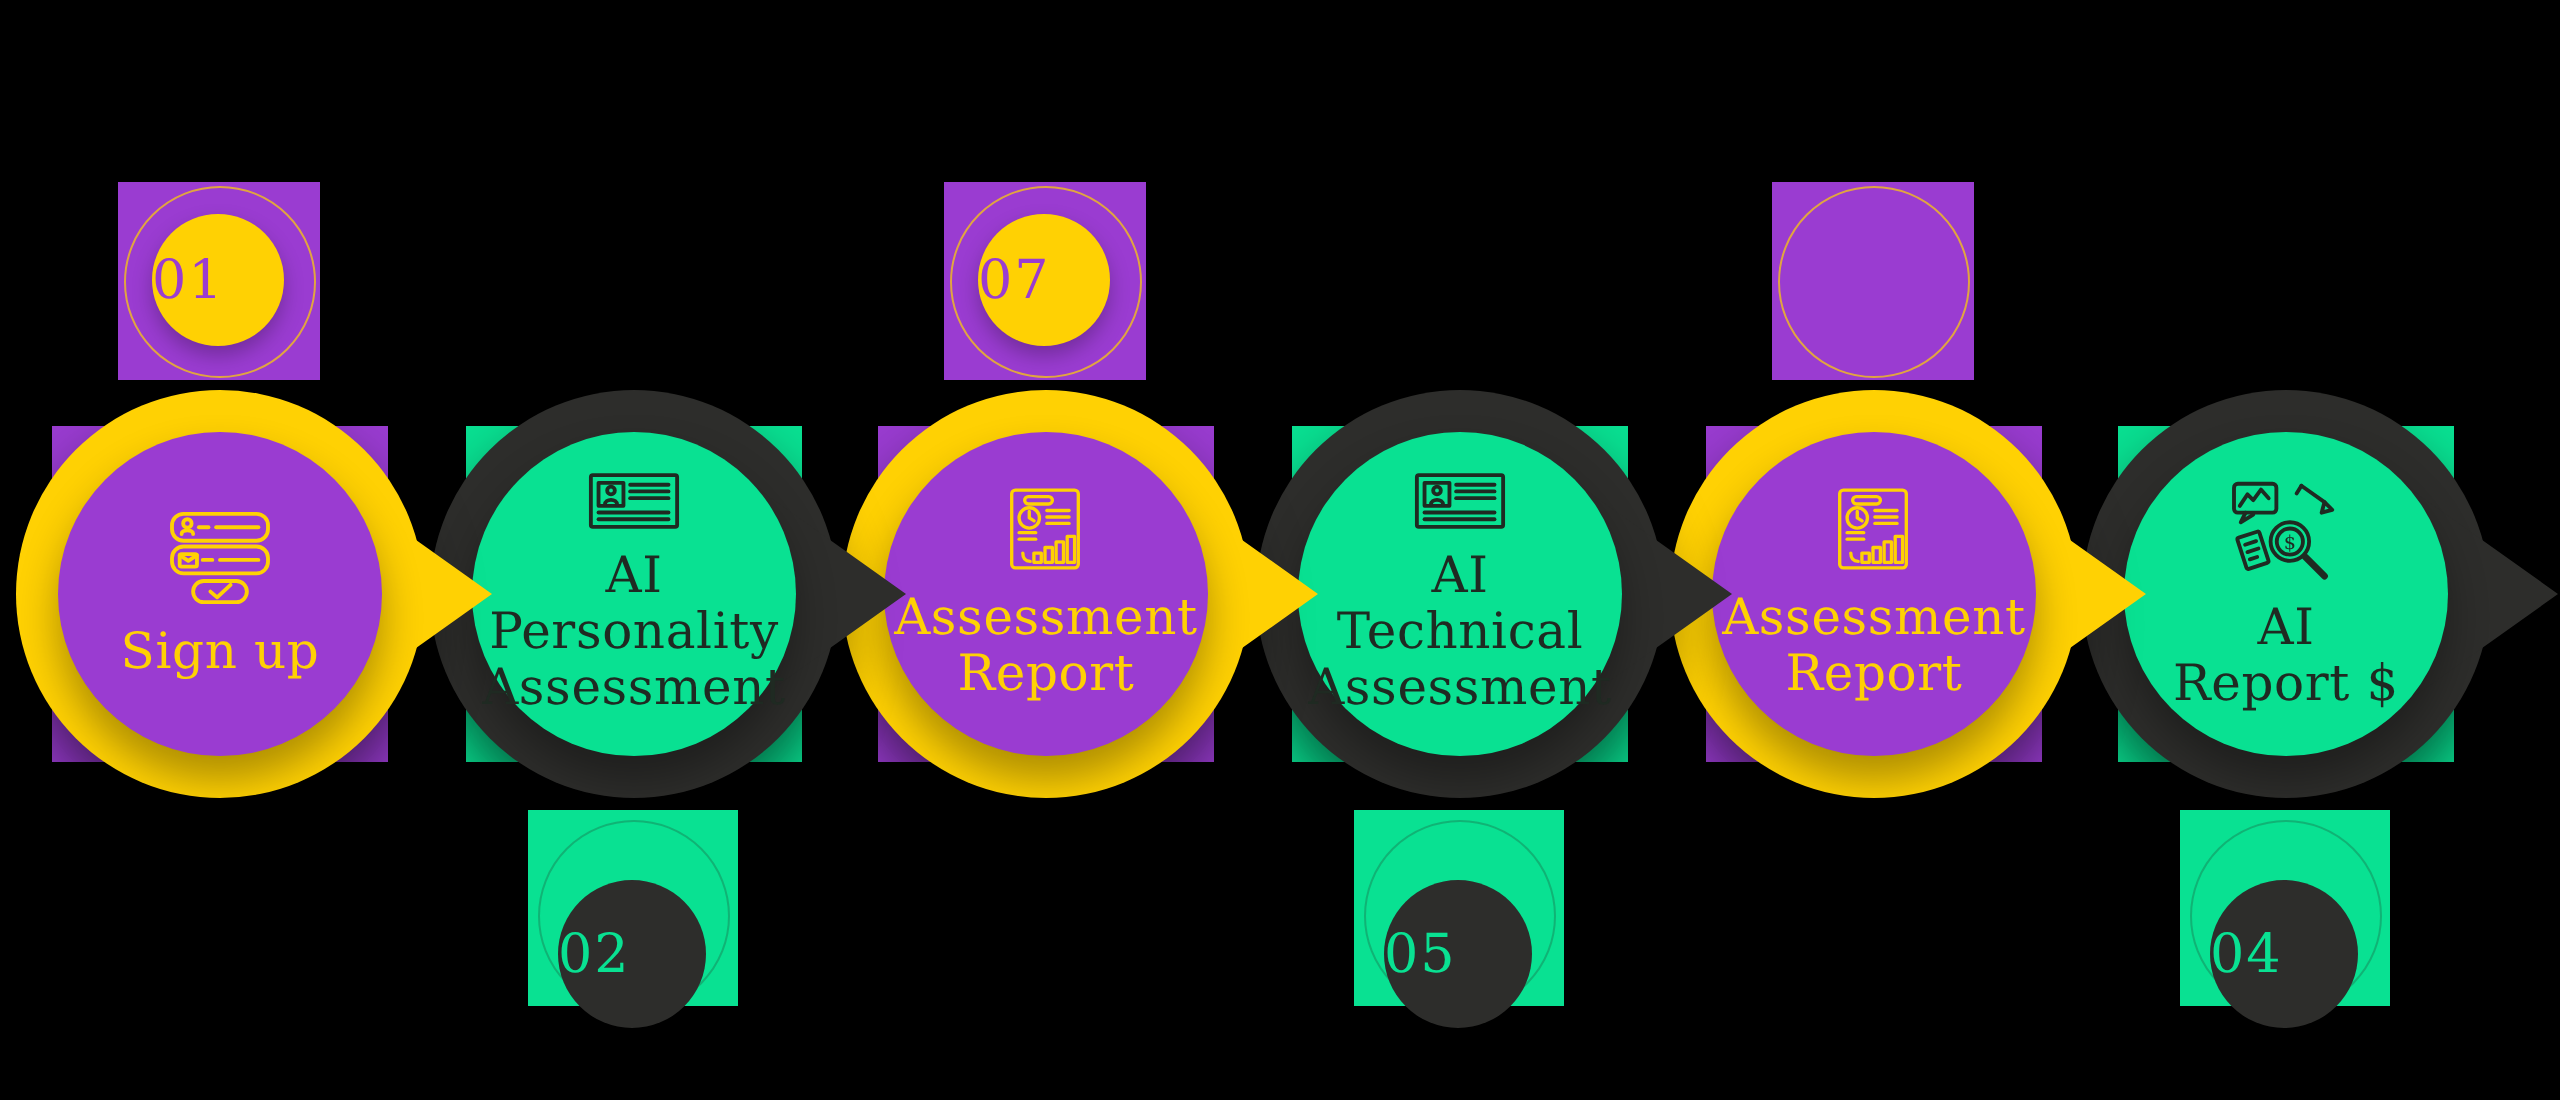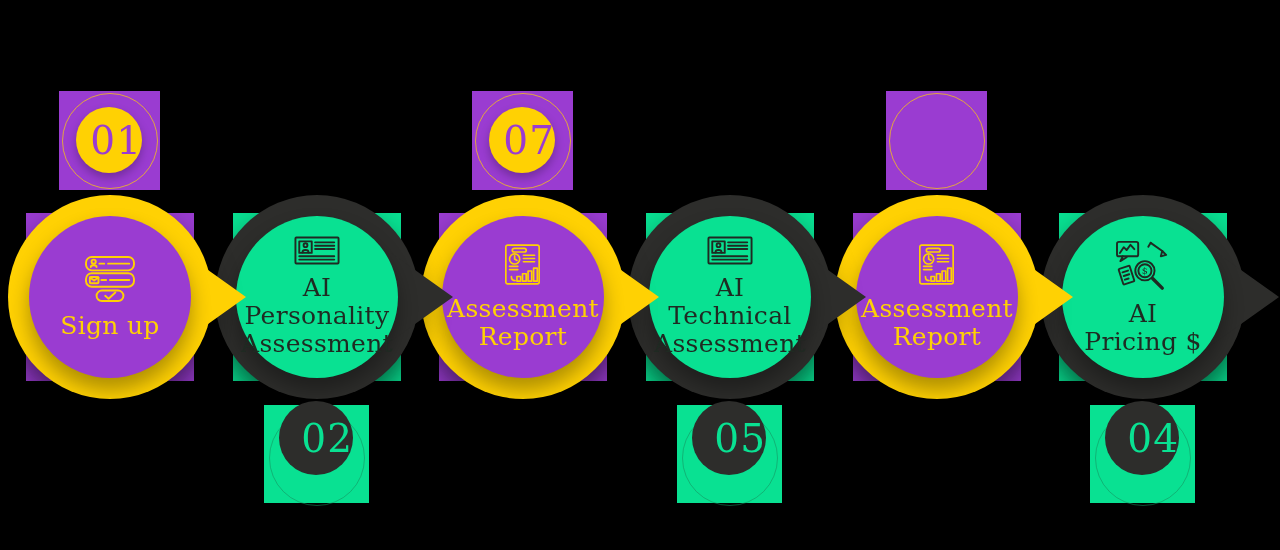--- a/index.html
+++ b/index.html
@@ -11,24 +11,24 @@
   .stage{position:absolute;inset:0}
   .step{position:absolute;top:0;width:290px;height:550px}
 
   
   .badge-square{position:absolute;width:101px;height:99px;left:94px}
   .badge-top .badge-square{top:91px}
   .badge-bottom .badge-square{top:405px;width:105px;left:92px;height:98px}
   .badge-outline{position:absolute;width:94px;height:94px;border-radius:50%;left:97px;border:1.5px solid}
   .badge-top .badge-outline{top:93px}
   .badge-bottom .badge-outline{top:410px}
-  .badge-num{position:absolute;border-radius:50%;display:flex;align-items:center;justify-content:flex-end;
-    font-size:39px;letter-spacing:1px}
+  .badge-num{position:absolute;border-radius:50%;display:flex;align-items:center;justify-content:flex-start;
+    font-size:27px;letter-spacing:1px}
   .badge-top .badge-num{width:66px;height:66px;left:111px;top:107px;box-shadow:0 5px 10px rgba(0,0,0,.25)}
-  .badge-bottom .badge-num{width:74px;height:74px;left:107px;top:401px}
+  .badge-bottom .badge-num{width:74px;height:74px;left:107px;top:440px}
 
   
   .main-square{position:absolute;width:168px;height:168px;left:61px;top:213px}
   .ring{position:absolute;width:204px;height:204px;border-radius:50%;left:43px;top:195px;
     box-shadow:0 16px 28px rgba(0,0,0,.5)}
   .chevron{position:absolute;width:90px;height:128px;left:191px;top:233px;
     clip-path:polygon(0 0,100% 50%,0 100%,42% 50%)}
   .inner{position:absolute;width:162px;height:162px;border-radius:50%;left:64px;top:216px;
     box-shadow:0 12px 20px rgba(0,0,0,.32);display:flex;align-items:center;justify-content:center}
   .content{display:flex;flex-direction:column;align-items:center;gap:9px;text-align:center}
@@ -249,21 +249,21 @@
                 <path d="M9 41.5h4"></path>
             </g>
             <circle cx="31" cy="33" r="10"></circle>
             <circle cx="31" cy="33" r="6.8"></circle>
             <text x="31" y="36.8" text-anchor="middle" font-size="10" stroke="none" fill="currentColor" font-family="DejaVu Serif, serif">$</text>
             <path d="M39 41l10 10" stroke-width="3.5"></path>
           </svg>
         </div>
         <div class="label">
           <span>AI</span>
-          <span>Pricing $</span>
+          <span>Report $</span>
 
         </div>
       </div>
     </div>
     <div class="badge-square"></div>
     <div class="badge-outline"></div>
     <div class="badge-num">
       <span>04</span>
     </div>
   </div>

